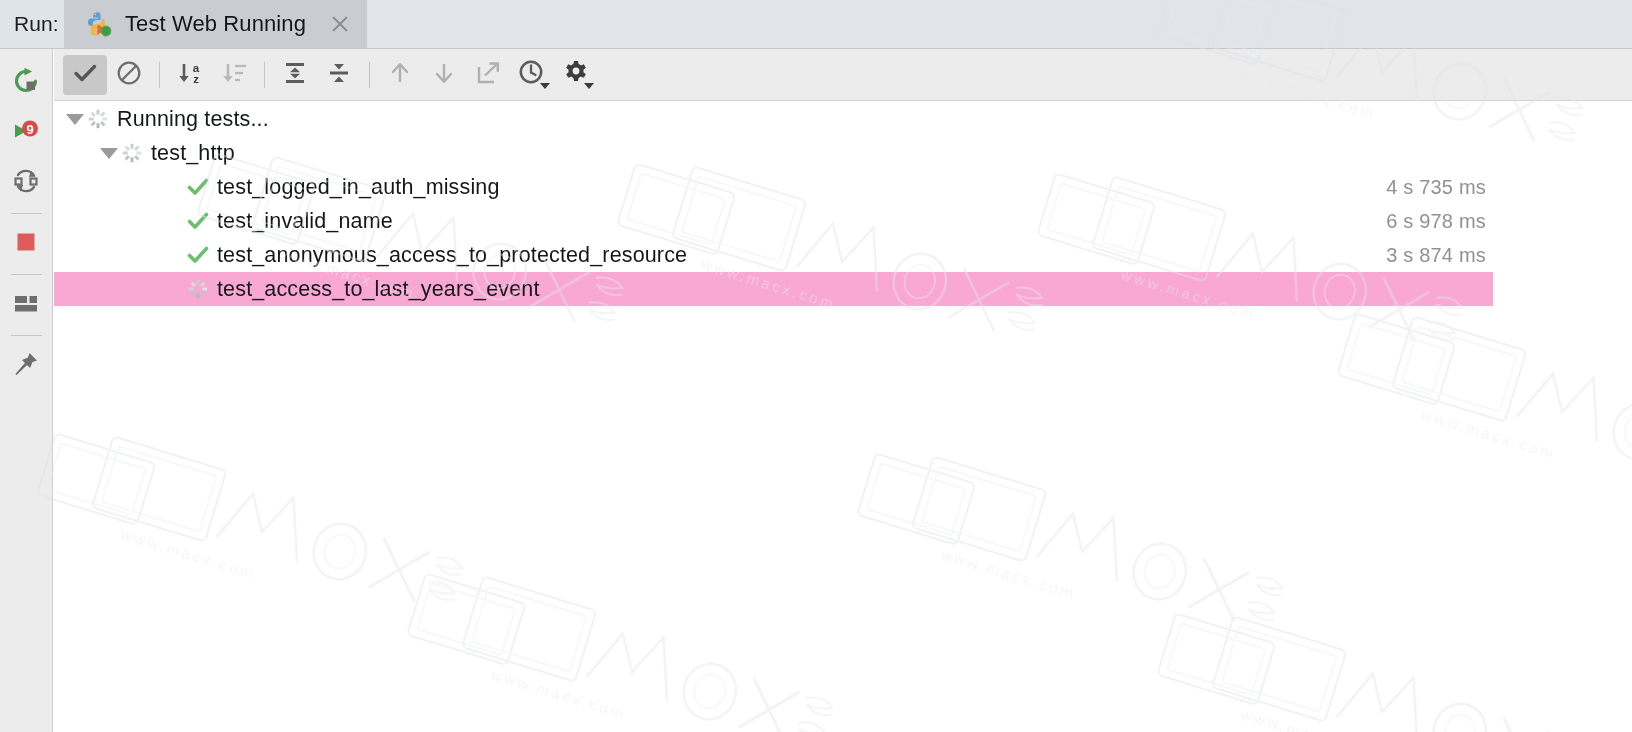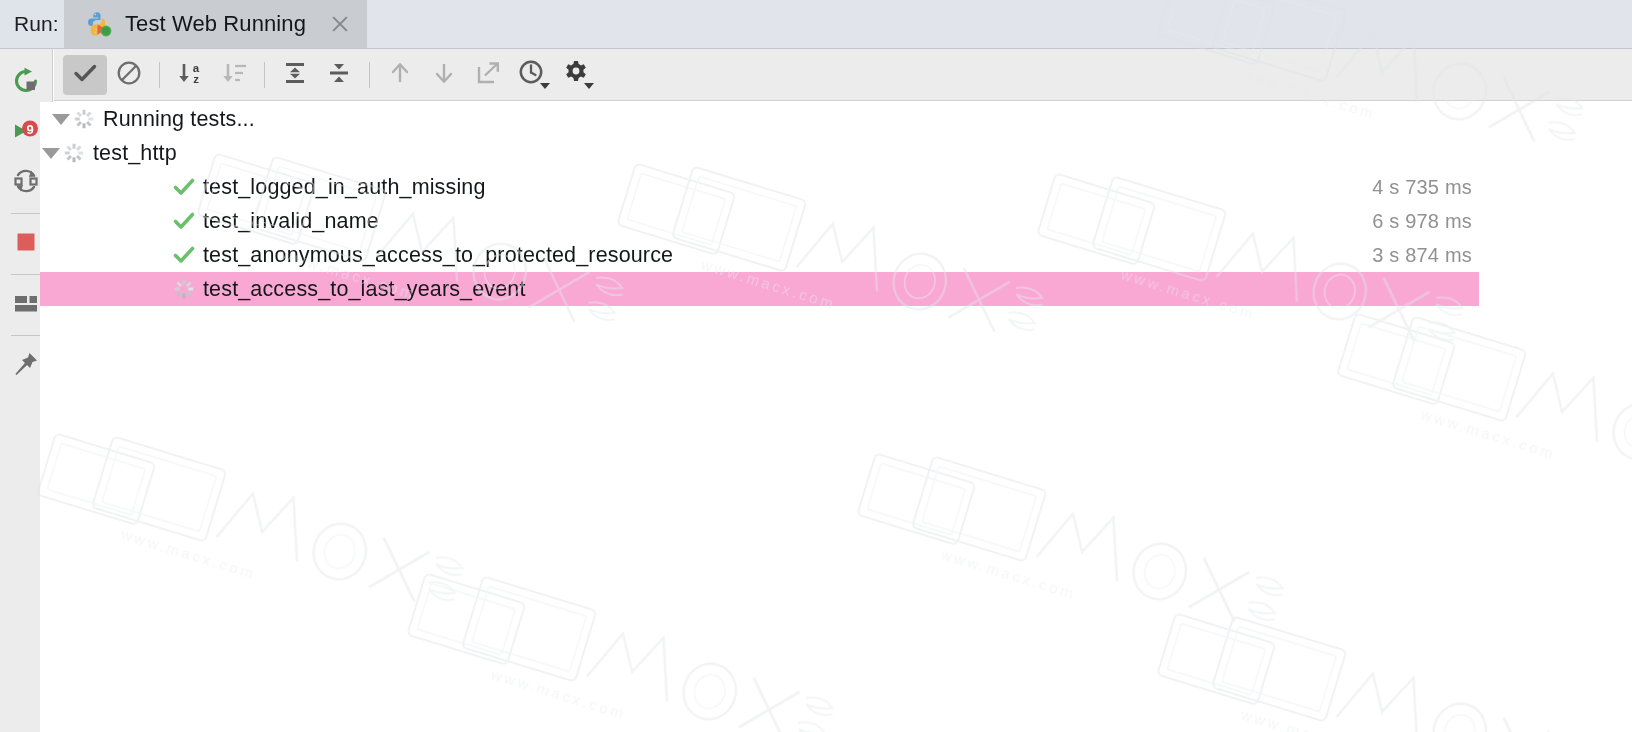--- a/index.html
+++ b/index.html
@@ -137,21 +137,21 @@
     right: 4px; bottom: 6px;
     width: 0; height: 0;
     border-left: 5px solid transparent;
     border-right: 5px solid transparent;
     border-top: 6px solid #3c3c3c;
   }
 
   
   .tree {
     position: absolute;
-    left: 40px; top: 102px;
+    left: 54px; top: 102px;
     width: 1439px; height: 630px;
     background: #ffffff;
     overflow: hidden;
   }
   .row {
     position: relative;
     height: 34px;
     display: flex;
     align-items: center;
     cursor: default;
@@ -188,21 +188,21 @@
   }
   .row-time {
     position: absolute;
     right: 7px;
     font-size: 20px;
     color: #919191;
     white-space: nowrap;
     letter-spacing: .2px;
   }
   .ind-0 { padding-left: 10px; }
-  .ind-1 { }
+  .ind-1 { padding-left: 44px; }
   .ind-2 { padding-left: 110px; }
 
   
   .watermark {
     position: absolute;
     left: 0; top: 0;
     width: 1632px; height: 732px;
     pointer-events: none;
     opacity: .5;
     z-index: 40;

